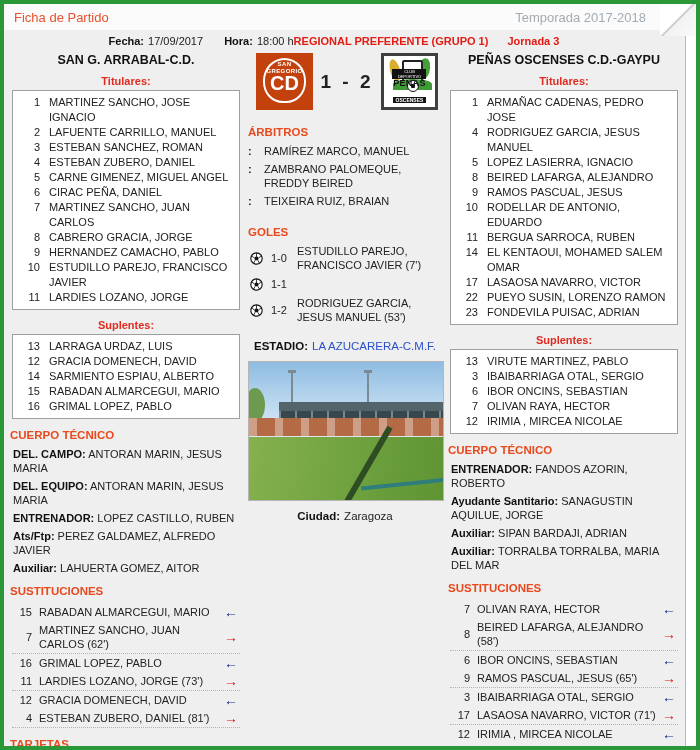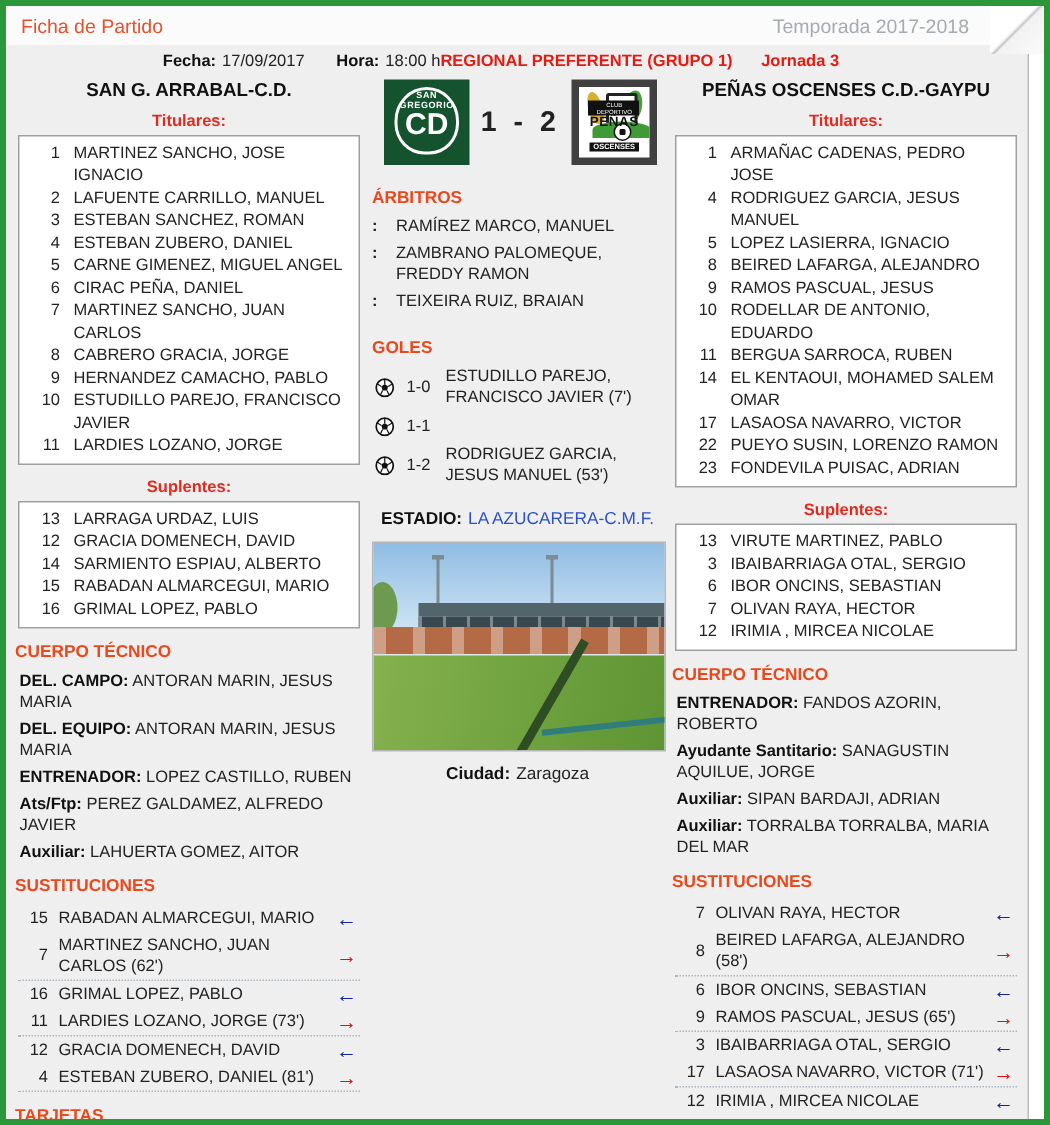--- a/index.html
+++ b/index.html
@@ -35,25 +35,25 @@
   .sub-row[data-dir="out"]{border-bottom:1px dotted #a9b6c0}
   .sub-row .num{width:18px;text-align:right;margin-right:7px;flex:none}
   .sub-row .sname{flex:1;min-width:0}
   .sub-row .arrow{flex:none;margin-left:5px;font-weight:bold;font-size:14px;line-height:12px}
   .sub-row[data-dir="in"] .arrow{color:#16288f}
   .sub-row[data-dir="out"] .arrow{color:#e01010}
   
   .logos{display:flex;align-items:center;justify-content:space-between;padding:2px 4px 0 8px}
   .score{font-size:19px;font-weight:bold;color:#222;letter-spacing:3px;white-space:nowrap}
   .logo{width:57px;height:57px;flex:none;position:relative;overflow:hidden}
-  .logo-home{background:#14532d}
+  .logo-home{background:#c2410c}
   .logo-home .ring{position:absolute;inset:5px 7px 7px 7px;border:2px solid #fff;border-radius:50% 50% 46% 46%}
   .lh-top{position:absolute;top:8px;left:0;right:0;text-align:center;color:#fff;font-size:6px;font-weight:bold;line-height:7px;letter-spacing:.4px}
   .lh-cd{position:absolute;top:19px;left:0;right:0;text-align:center;color:#fff;font-size:20px;font-weight:bold;line-height:22px}
-  .logo-away{background:#fff;border:5px solid #404040}
+  .logo-away{background:#fff;border:3px solid #404040}
   .la-wheat{position:absolute;left:6px;top:3px;width:10px;height:22px;background:#d9af2d;border-radius:50%/58% 58% 42% 42%;transform:rotate(-16deg)}
   .la-leaf{position:absolute;right:5px;top:2px;width:13px;height:22px;background:#46a03a;border-radius:50%/58% 58% 42% 42%;transform:rotate(16deg)}
   .la-shield{position:absolute;left:18px;top:4px;width:21px;height:26px;background:#fff;border:2px solid #222;border-radius:2px 2px 7px 7px}
   .la-hill{position:absolute;left:9px;top:23px;width:39px;height:11px;background:#3f9b35;border-radius:55% 55% 0 0}
   .la-ball{position:absolute;left:23px;top:24px;width:12px;height:12px;background:#fff;border:1px solid #111;border-radius:50%}
   .la-ball::after{content:"";position:absolute;left:3px;top:3px;width:4px;height:4px;background:#111;border-radius:1px}
   .la-band{position:absolute;left:2px;bottom:1px;right:2px;text-align:center}
   .la-club{display:block;font-size:4px;line-height:5px;color:#fff;background:#111;width:34px;margin:0 auto}
   .la-penas{display:block;font-size:9px;font-weight:bold;color:#111;line-height:9px;letter-spacing:.3px}
   .la-osc{display:inline-block;font-size:5px;font-weight:bold;color:#fff;background:#111;padding:0 3px;line-height:6px}
@@ -282,21 +282,21 @@
 
       <div class="sec-h" style="margin-top:16px">ÁRBITROS</div>
       <div class="ref-list">
 
       <div class="ref-row">
           <span class="colon">:</span>
           <span class="rname">RAMÍREZ MARCO, MANUEL</span>
         </div>
           <div class="ref-row">
           <span class="colon">:</span>
-          <span class="rname">ZAMBRANO PALOMEQUE, FREDDY RAMON</span>
+          <span class="rname">ZAMBRANO PALOMEQUE, FREDDY BEIRED</span>
         </div>
           <div class="ref-row">
           <span class="colon">:</span>
           <span class="rname">TEIXEIRA RUIZ, BRAIAN</span>
         </div>
         </div>
 
       <div class="sec-h" style="margin-top:18px">GOLES</div>
       <div>
 

